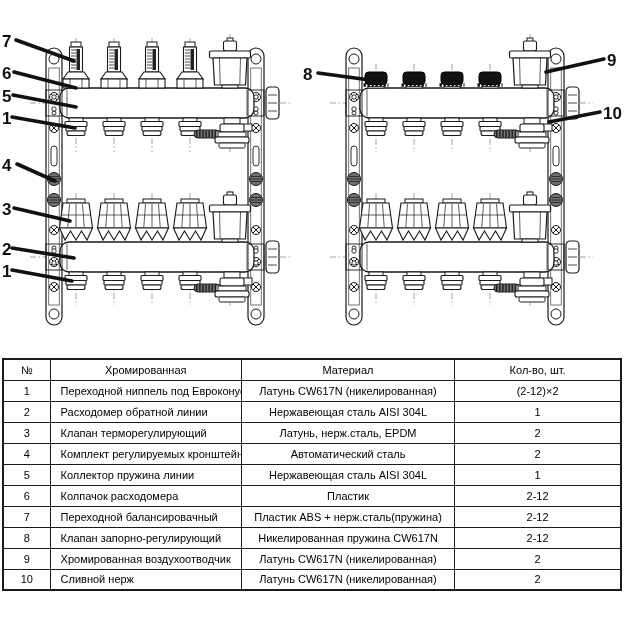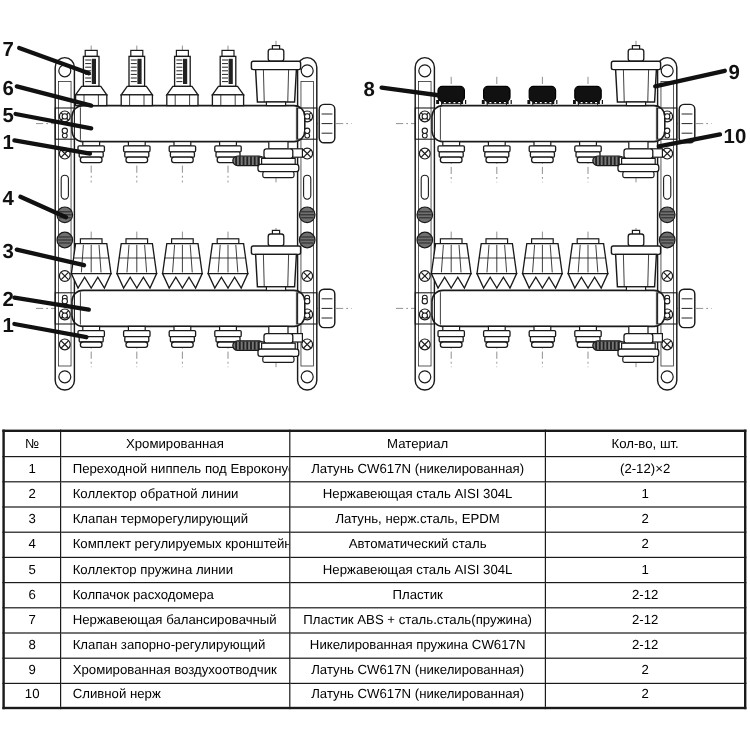--- a/index.html
+++ b/index.html
@@ -305,21 +305,21 @@
   </thead>
   <tbody>
         <tr>
           <td>1</td>
           <td class="cell-left">Переходной ниппель под Евроконус</td>
           <td>Латунь CW617N (никелированная)</td>
           <td>(2-12)×2</td>
         </tr>
         <tr>
           <td>2</td>
-          <td class="cell-left">Коллектор обратной линии</td>
+          <td class="cell-left">Расходомер обратной линии</td>
           <td>Нержавеющая сталь AISI 304L</td>
           <td>1</td>
         </tr>
         <tr>
           <td>3</td>
           <td class="cell-left">Клапан терморегулирующий</td>
           <td>Латунь, нерж.сталь, EPDM</td>
           <td>2</td>
         </tr>
         <tr>
@@ -335,22 +335,22 @@
           <td>1</td>
         </tr>
         <tr>
           <td>6</td>
           <td class="cell-left">Колпачок расходомера</td>
           <td>Пластик</td>
           <td>2-12</td>
         </tr>
         <tr>
           <td>7</td>
-          <td class="cell-left">Нержавеющая балансировачный</td>
-          <td>Пластик ABS + сталь.сталь(пружина)</td>
+          <td class="cell-left">Переходной балансировачный</td>
+          <td>Пластик ABS + нерж.сталь(пружина)</td>
           <td>2-12</td>
         </tr>
         <tr>
           <td>8</td>
           <td class="cell-left">Клапан запорно-регулирующий</td>
           <td>Никелированная пружина CW617N</td>
           <td>2-12</td>
         </tr>
         <tr>
           <td>9</td>

